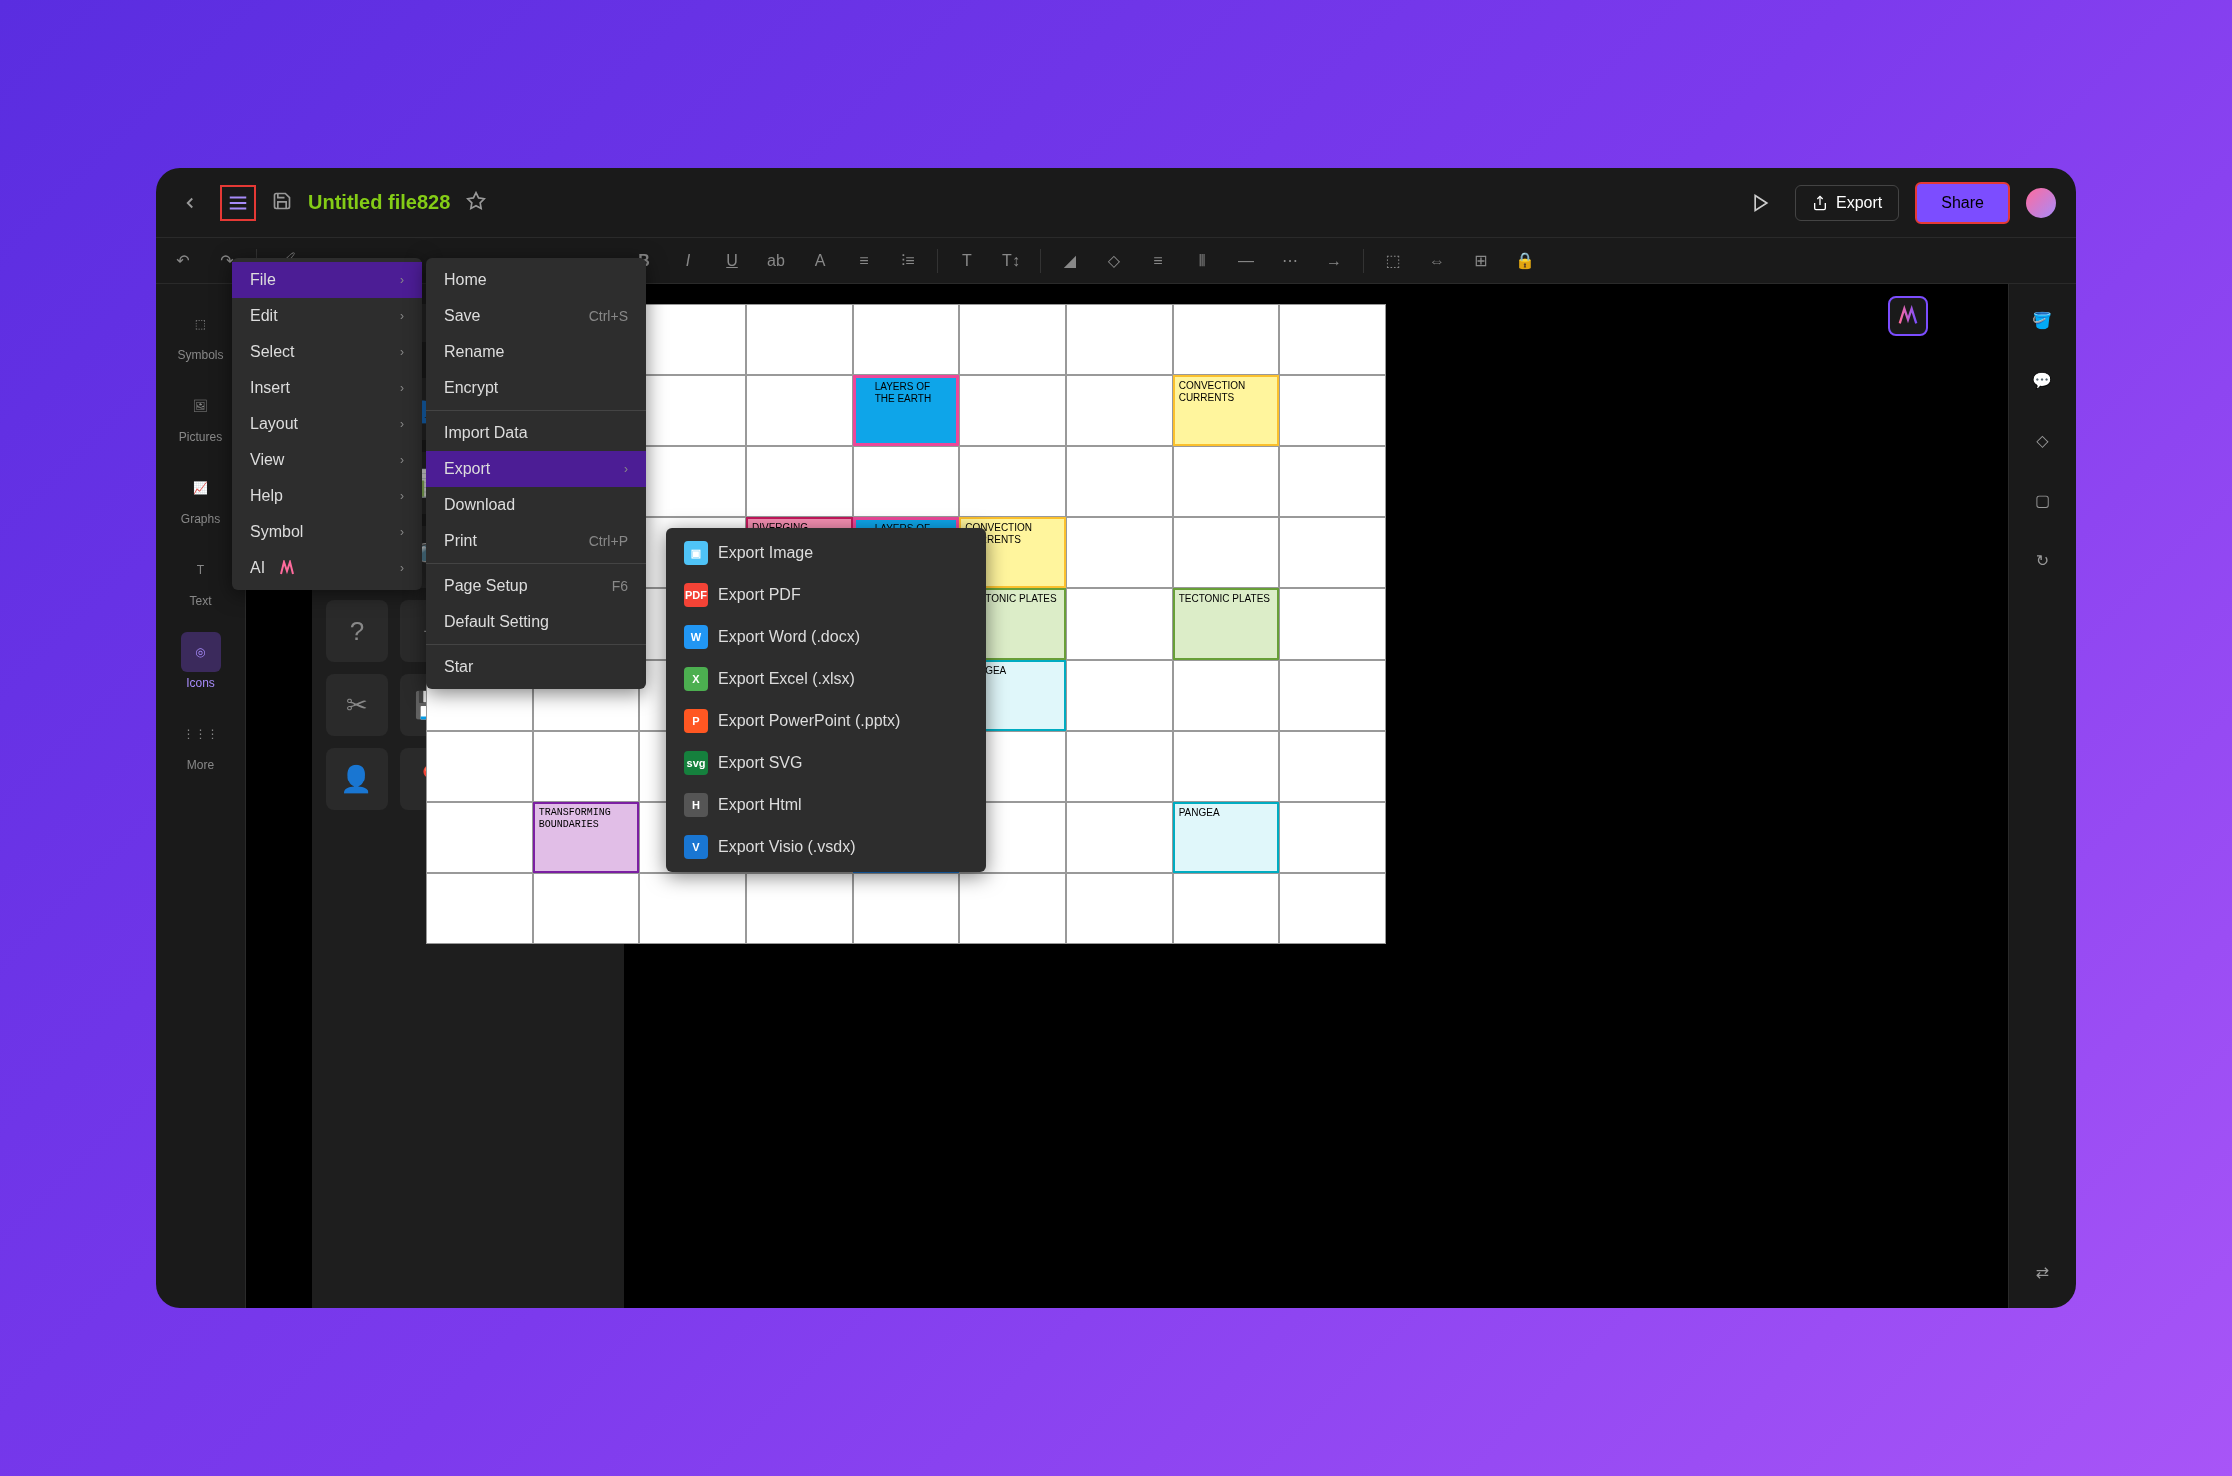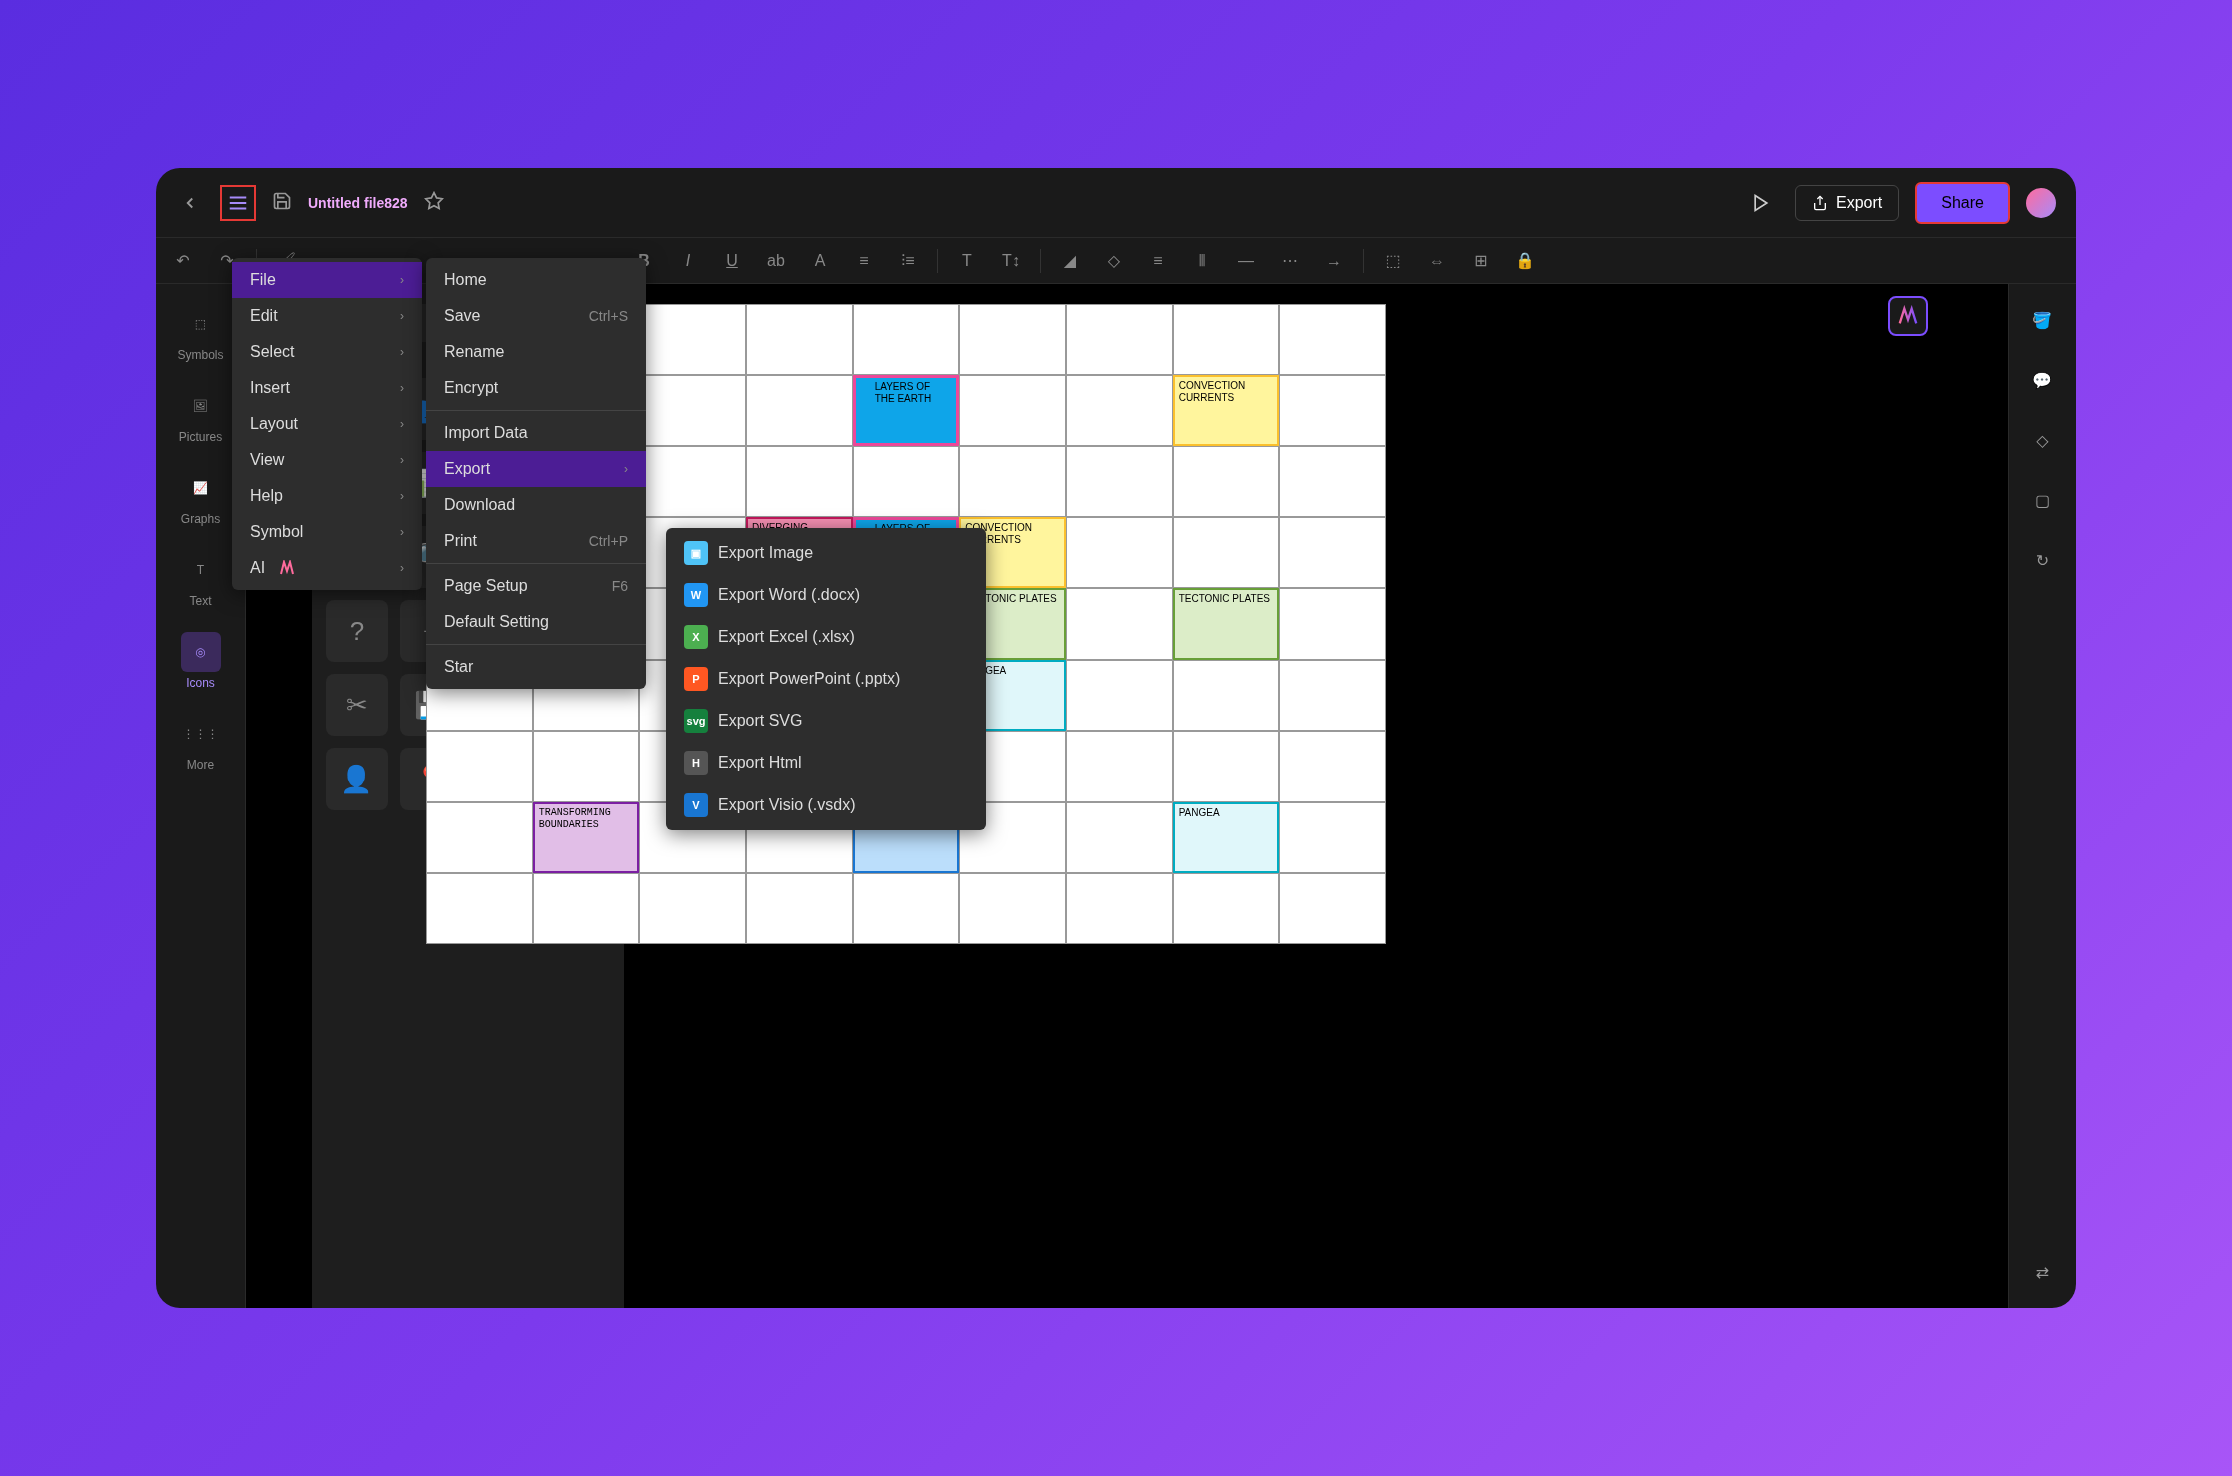--- a/index.html
+++ b/index.html
@@ -3,21 +3,21 @@
 <meta charset="utf-8">
 <style>
 * { margin: 0; padding: 0; box-sizing: border-box; font-family: -apple-system, BlinkMacSystemFont, 'Segoe UI', sans-serif; }
 body { background: linear-gradient(135deg, #5a2de0 0%, #7c3aed 50%, #a855f7 100%); width: 2232px; height: 1476px; display: flex; align-items: center; justify-content: center; }
 .app-window { width: 1920px; height: 1140px; background: #1a1a1a; border-radius: 24px; overflow: hidden; position: relative; }
 .titlebar { height: 70px; display: flex; align-items: center; padding: 0 20px; gap: 16px; border-bottom: 1px solid #2a2a2a; }
 .back-btn { width: 28px; height: 28px; display: flex; align-items: center; justify-content: center; color: #999; cursor: pointer; }
 .hamburger-btn { width: 36px; height: 36px; display: flex; align-items: center; justify-content: center; border: 2px solid #e53935; }
 .hamburger-btn svg { stroke: #a78bfa; }
 .save-icon { color: #999; }
-.file-title { color: #f0abfc; font-weight: 600; font-size: 14px; }
+.file-title { color: #84cc16; font-weight: 600; font-size: 20px; }
 .star-icon { color: #999; }
 .titlebar-spacer { flex: 1; }
 .play-btn { width: 36px; height: 36px; display: flex; align-items: center; justify-content: center; color: #ccc; }
 .export-btn { display: flex; align-items: center; gap: 8px; padding: 8px 16px; border: 1px solid #444; border-radius: 6px; color: #fff; font-size: 16px; }
 .share-btn { padding: 10px 24px; background: #7c4dff; color: #000000; border-radius: 6px; font-size: 16px; border: 2px solid #e53935; }
 .avatar { width: 30px; height: 30px; border-radius: 50%; background: linear-gradient(135deg, #ff6b9d, #a78bfa); }
 .toolbar { height: 46px; display: flex; align-items: center; padding: 0 12px; gap: 14px; border-bottom: 1px solid #2a2a2a; }
 .tb-icon { width: 30px; height: 30px; display: flex; align-items: center; justify-content: center; color: #888; font-size: 16px; }
 .tb-icon.txt { font-family: Georgia, serif; }
 .tb-sep { width: 1px; height: 24px; background: #333; }
@@ -393,20 +393,24 @@
       <div class="menu-item">
         <span>Star</span>
       </div>
     </div>
   <div class="menu menu-l3" id="menu3">
       <div class="menu-item">
         <span class="export-icon ico-img">▣</span>
         <span>Export Image</span>
       </div>
       <div class="menu-item">
+        <span class="export-icon ico-pdf">PDF</span>
+        <span>Export PDF</span>
+      </div>
+      <div class="menu-item">
         <span class="export-icon ico-word">W</span>
         <span>Export Word (.docx)</span>
       </div>
       <div class="menu-item">
         <span class="export-icon ico-excel">X</span>
         <span>Export Excel (.xlsx)</span>
       </div>
       <div class="menu-item">
         <span class="export-icon ico-ppt">P</span>
         <span>Export PowerPoint (.pptx)</span>

